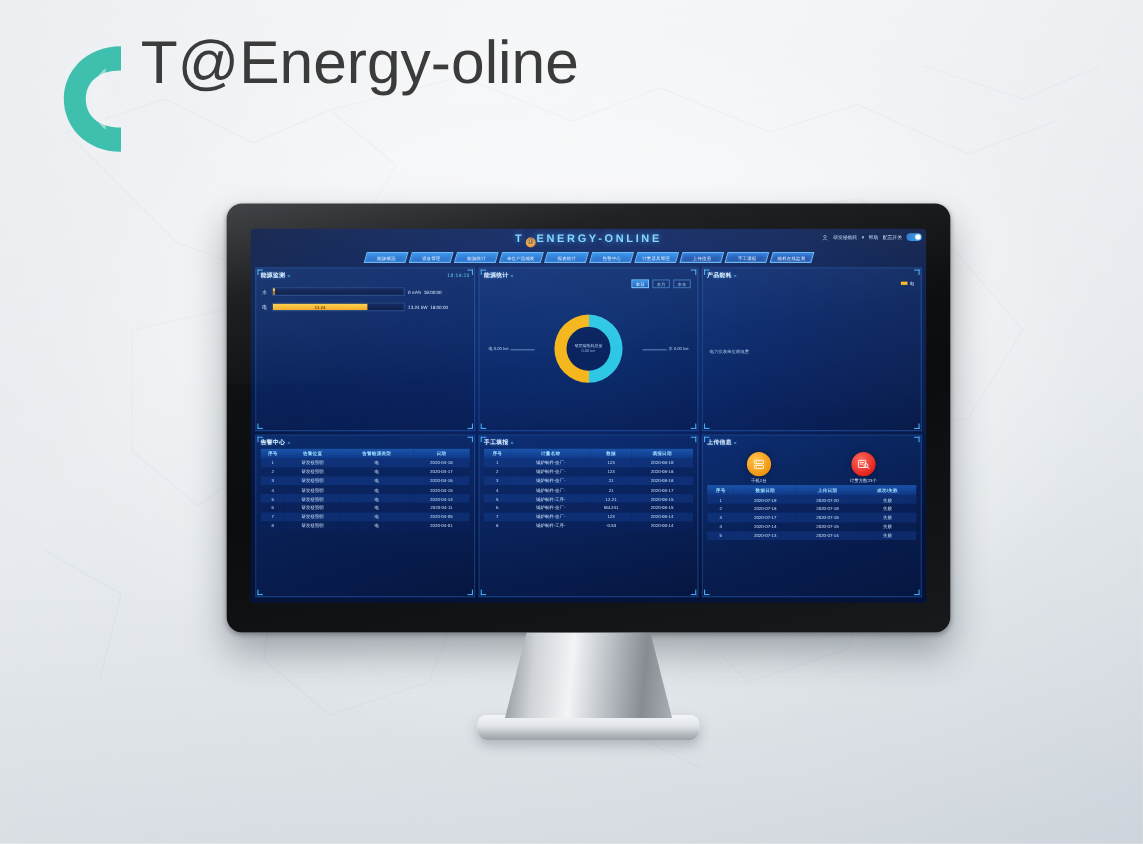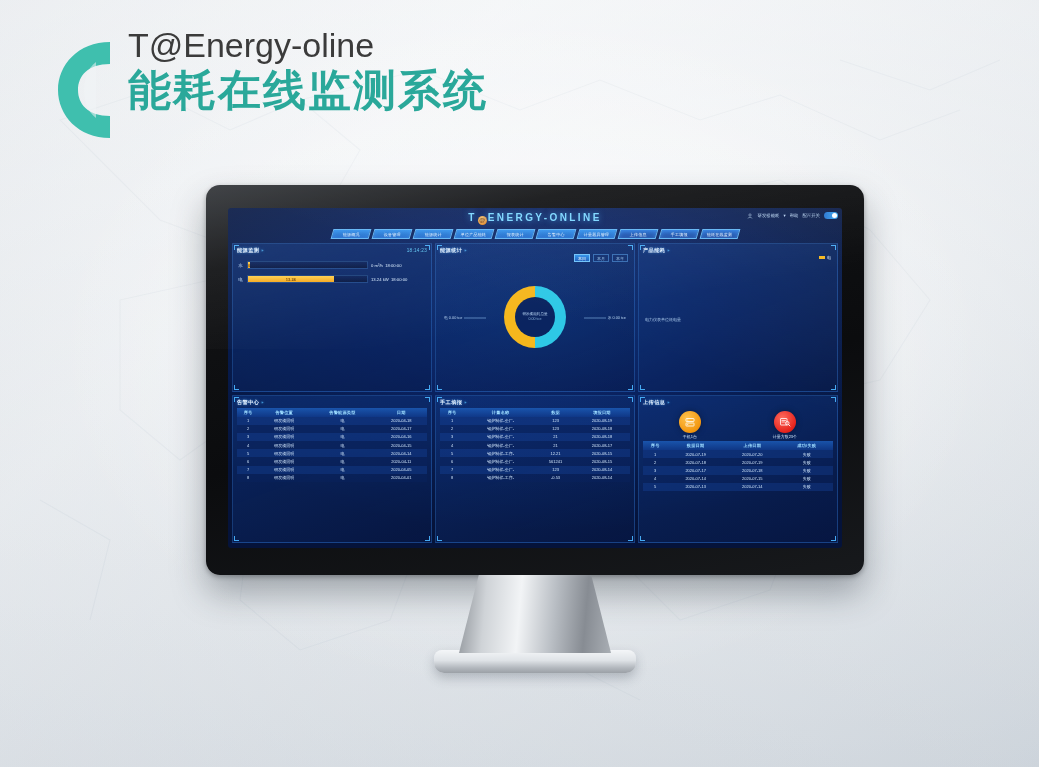--- a/index.html
+++ b/index.html
@@ -33,26 +33,27 @@
     position: absolute; left: 48px; top: 24px;
     display: flex; align-items: flex-start;
   }
   .brand-mark {
     width: 74px; height: 116px;
     margin-top: 8px; margin-right: 6px;
     flex: 0 0 auto;
   }
   .brand-text { padding-top: 2px; }
   .brand-title {
-    font-size: 34px;
+    font-size: 55px;
     font-weight: 400;
     color: #3b3b3b;
     letter-spacing: 0px;
     line-height: 1.12;
     white-space: nowrap;
+    text-align: right;
   }
   .brand-sub {
     font-size: 43px;
     font-weight: 700;
     color: #2aa89a;
     letter-spacing: 2px;
     line-height: 1.15;
     margin-top: 2px;
     white-space: nowrap;
   }
@@ -307,21 +308,20 @@
 </svg>
 <div class="bg-vignette"></div>
 
 <div class="brand">
   <svg class="brand-mark" viewBox="0 0 74 116">
     <path d="M62 10 C30 10 10 33 10 58 C10 83 30 106 62 106 L62 84 C40 84 30 72 30 58 C30 44 40 32 62 32 Z" fill="#3fbfae"></path>
     <path d="M48 30 C40 36 36 46 36 58 C36 70 40 80 48 86 L48 30 Z" fill="#f0f4f6" opacity="0.55"></path>
   </svg>
   <div class="brand-text">
     <div class="brand-title">T@Energy-oline</div>
-    <div class="brand-sub">能耗在线监测系统</div>
   </div>
 </div>
 
 <div class="monitor">
   <div class="monitor-bezel">
     <div class="screen">
 
       <div class="scr-head">
         <div class="scr-logo"><span>T</span><span class="at">@</span><span>ENERGY-ONLINE</span></div>
         <div class="scr-user">

